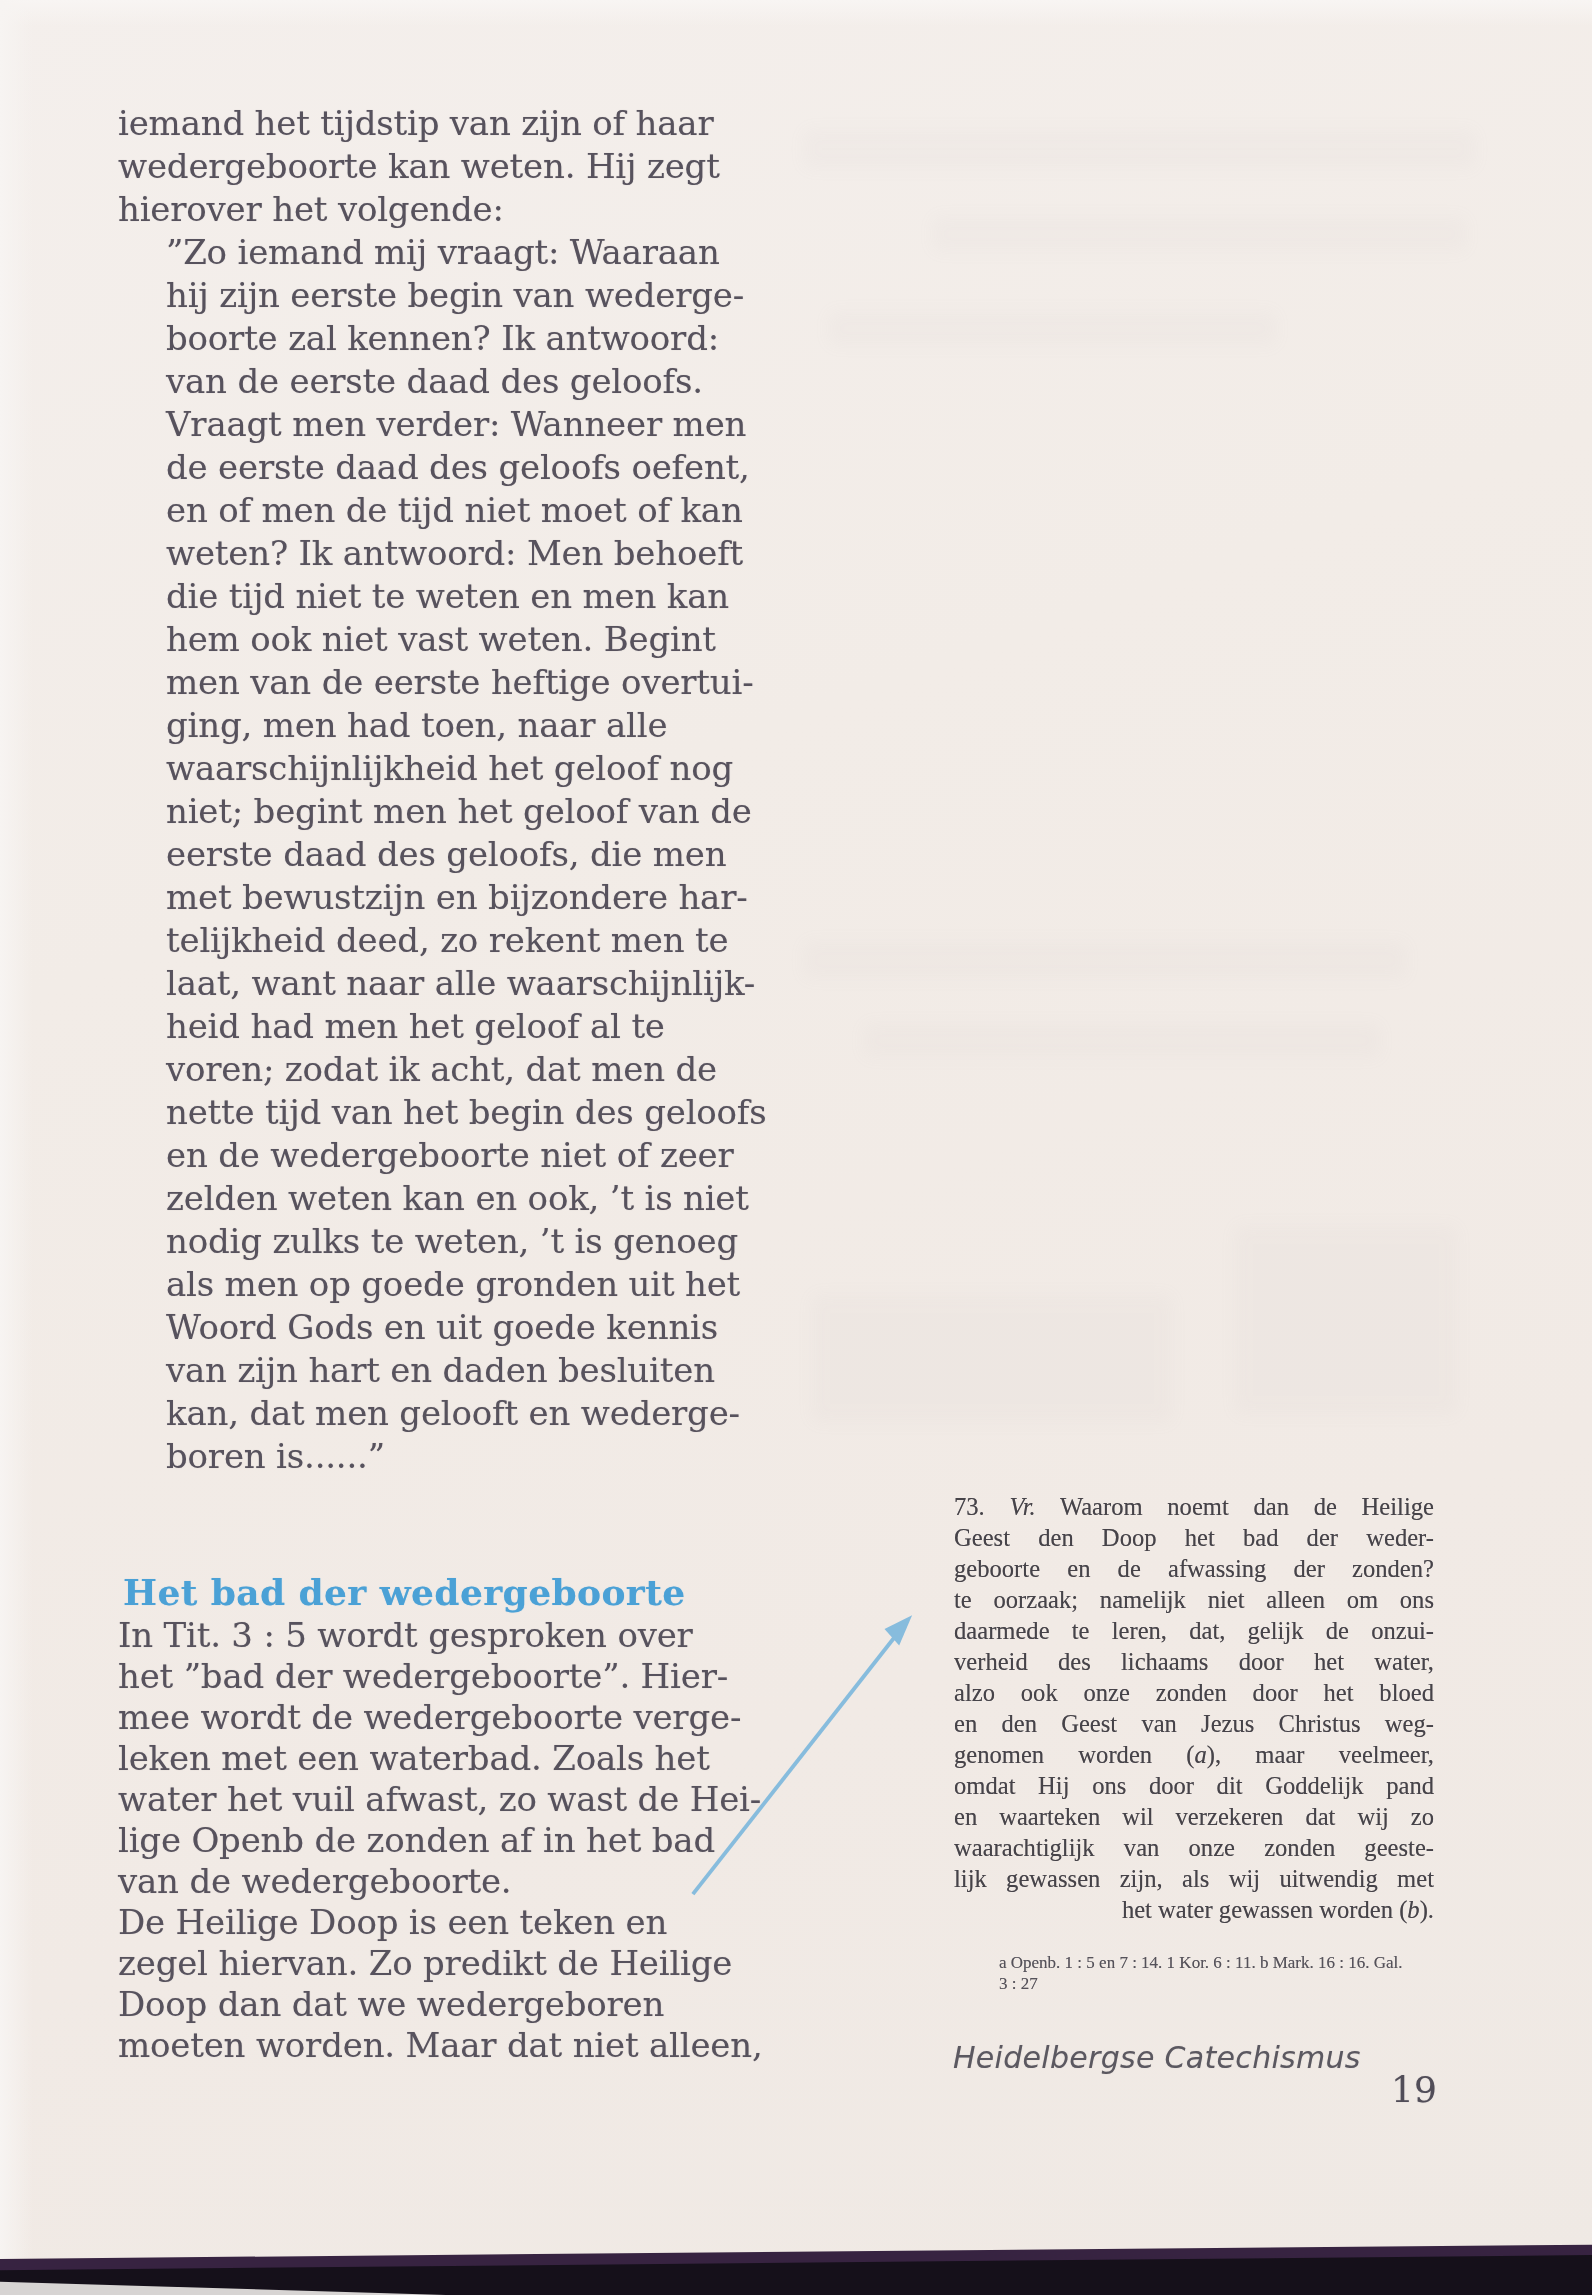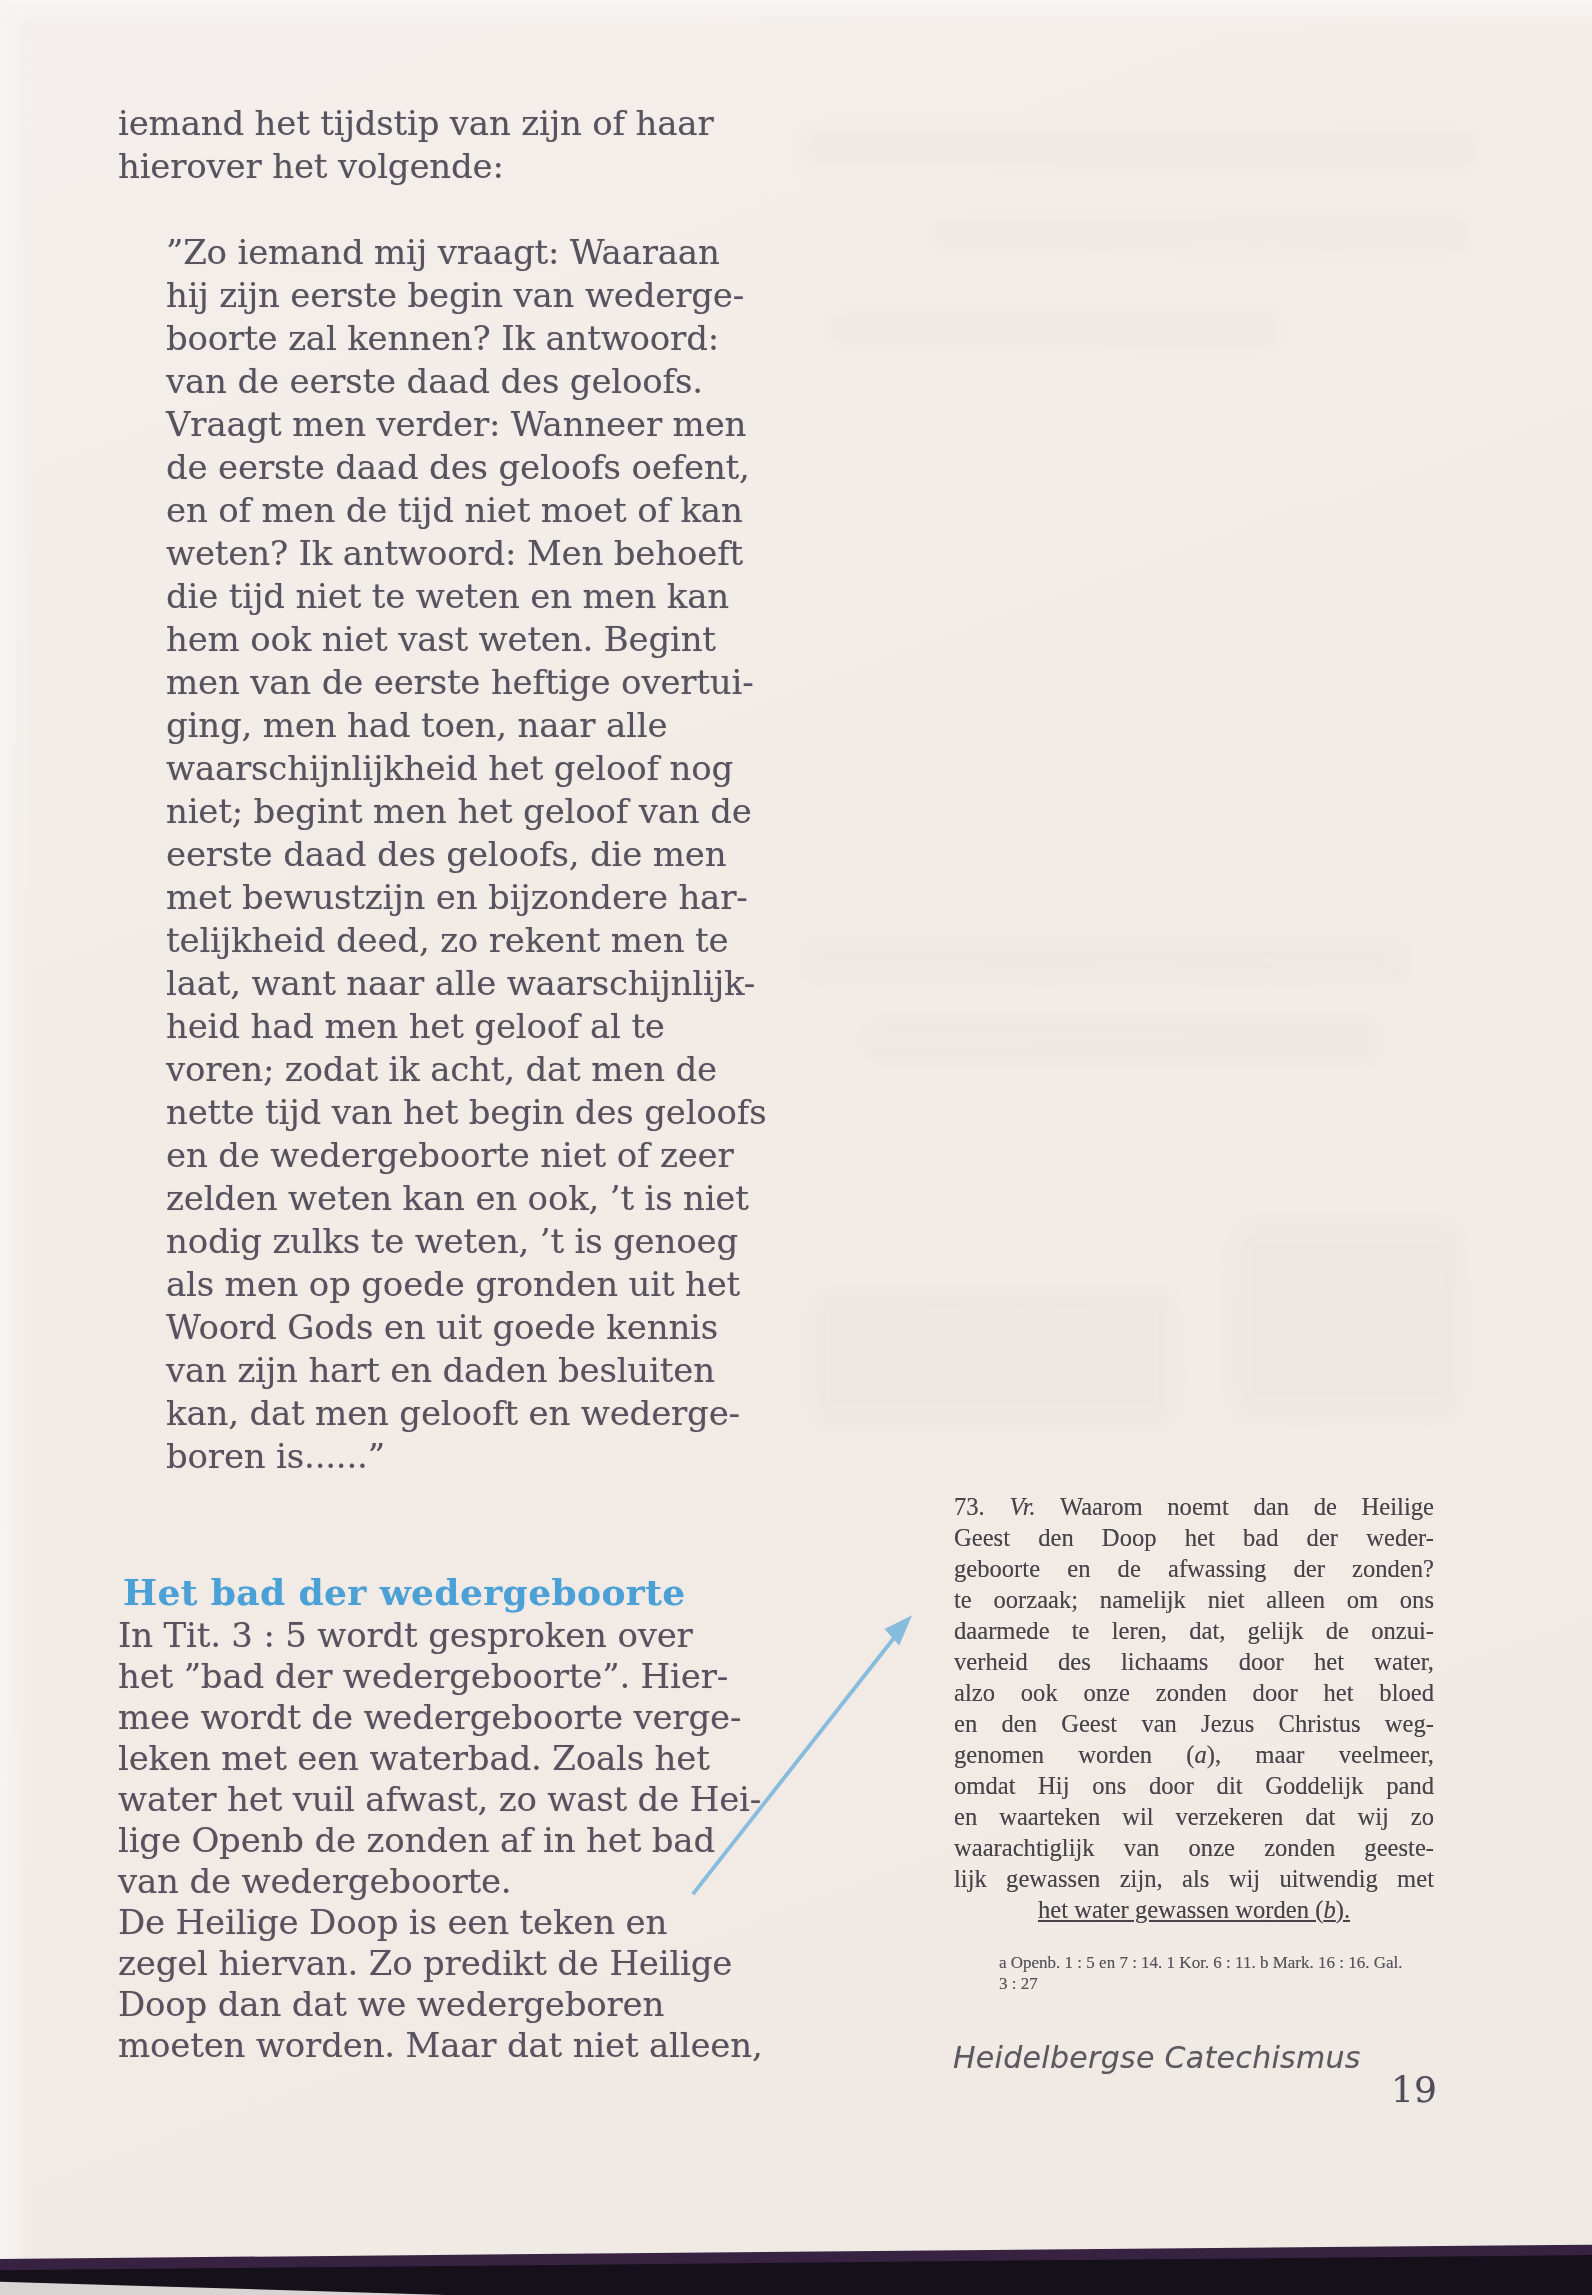--- a/index.html
+++ b/index.html
@@ -28,21 +28,21 @@
   #quote{left:166px;top:231px;}
   #para2{left:118px;top:1615px;line-height:41px;}
   .heading{position:absolute;left:123px;top:1571px;color:#4ba1d6;font-size:36px;
            font-weight:bold;letter-spacing:0.4px;white-space:nowrap;
            text-shadow:0 0 0.9px rgba(75,161,214,.4);}
   
   .cat{position:absolute;left:954px;top:1491px;width:480px;color:#464349;
        font-family:"Liberation Serif", serif;font-size:24.6px;line-height:31px;
        text-shadow:0 0 0.4px rgba(70,67,73,.5);}
   .cat .jl{text-align:justify;text-align-last:justify;}
-  .cat .last{text-align:center;text-decoration:underline;}
+  .cat .last{text-align:right;}
   .cat i{font-style:italic;}
   .footnote{position:absolute;left:999px;top:1952px;width:449px;color:#55525a;
             font-family:"Liberation Serif", serif;font-size:17px;line-height:21px;
             text-shadow:0 0 0.4px rgba(85,82,90,.5);}
   .credit{position:absolute;left:953px;top:2000px;color:#5b5860;
           font-family:"DejaVu Sans", sans-serif;font-style:italic;font-size:30px;
           letter-spacing:0.3px;text-shadow:0 0 0.9px rgba(91,88,96,.3);white-space:nowrap;margin-top:40px;}
   .pagenum{position:absolute;left:1391px;top:2069px;color:#514d58;font-size:36px;
            text-shadow:0 0 0.9px rgba(81,77,88,.35);}
   .arrow-svg{position:absolute;left:673px;top:1592px;pointer-events:none;}
@@ -58,20 +58,21 @@
   <div class="smudge" style="left:803px;top:129px;width:673px;height:40px;"></div>
   <div class="smudge" style="left:932px;top:216px;width:535px;height:36px;"></div>
   <div class="smudge" style="left:828px;top:311px;width:449px;height:35px;"></div>
   <div class="smudge" style="left:803px;top:941px;width:604px;height:38px;"></div>
   <div class="smudge" style="left:863px;top:1023px;width:518px;height:35px;"></div>
   <div class="smudge" style="left:1234px;top:1225px;width:224px;height:190px;"></div>
   <div class="smudge" style="left:811px;top:1294px;width:362px;height:129px;"></div>
 
   <div id="para1" class="body-text">
     <div>iemand het tijdstip van zijn of haar</div>
+    <div>wedergeboorte kan weten. Hij zegt</div>
     <div>hierover het volgende:</div>
   </div>
 
   <div id="quote" class="body-text">
     <div>”Zo iemand mij vraagt: Waaraan</div>
     <div>hij zijn eerste begin van wederge-</div>
     <div>boorte zal kennen? Ik antwoord:</div>
     <div>van de eerste daad des geloofs.</div>
     <div>Vraagt men verder: Wanneer men</div>
     <div>de eerste daad des geloofs oefent,</div>

